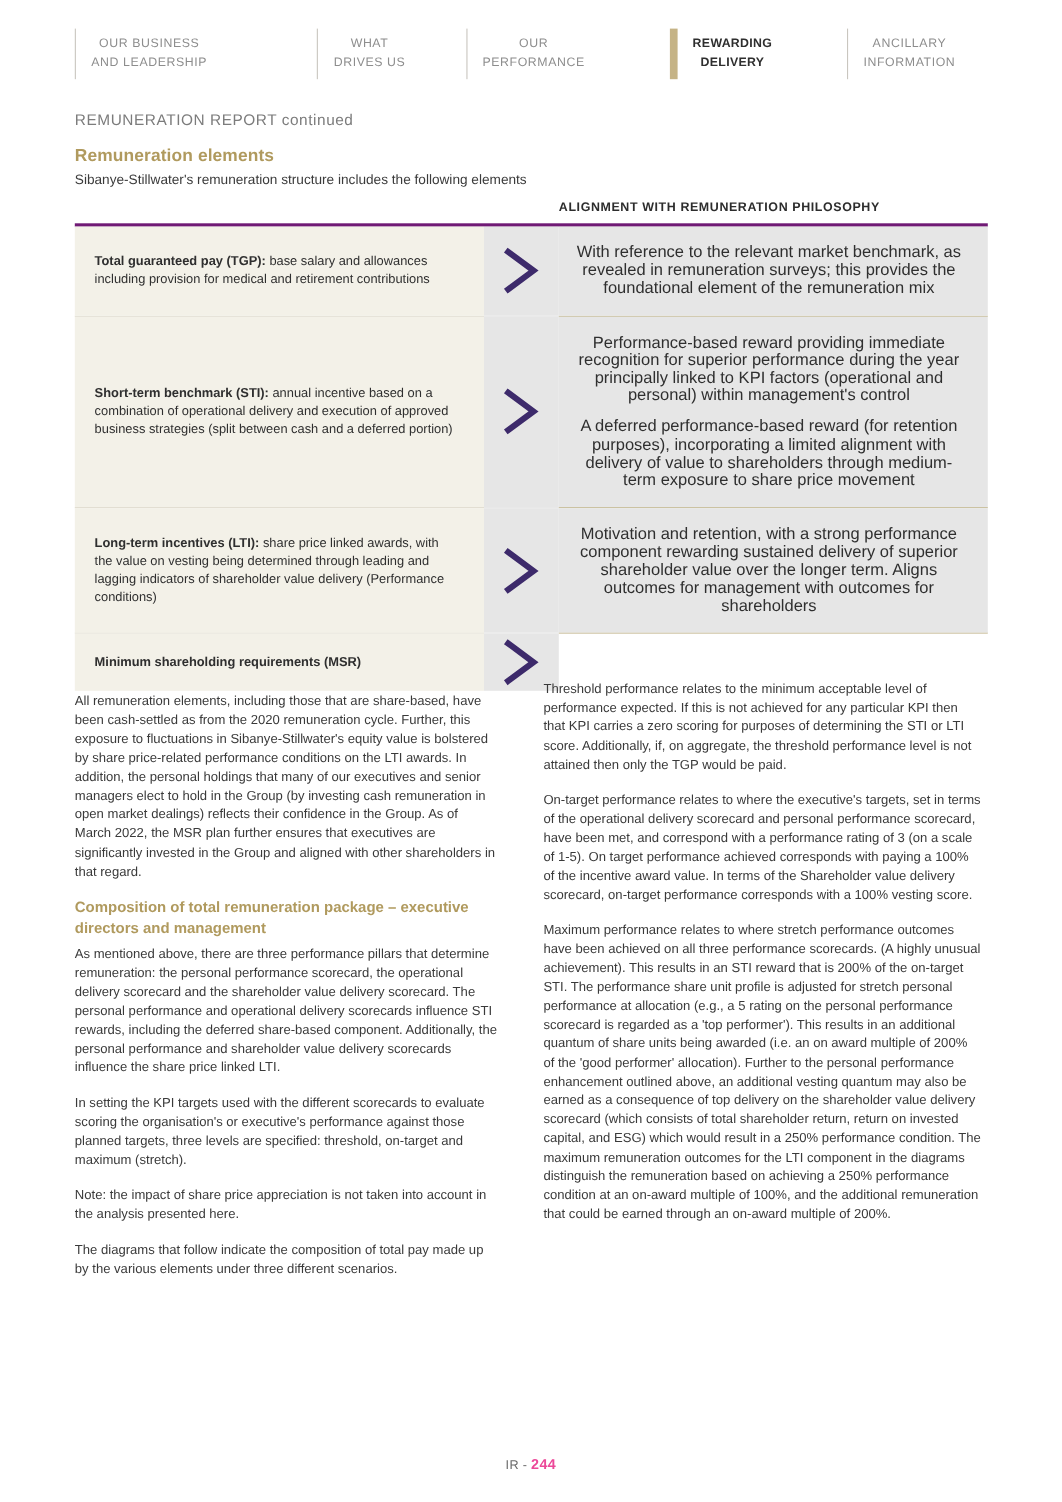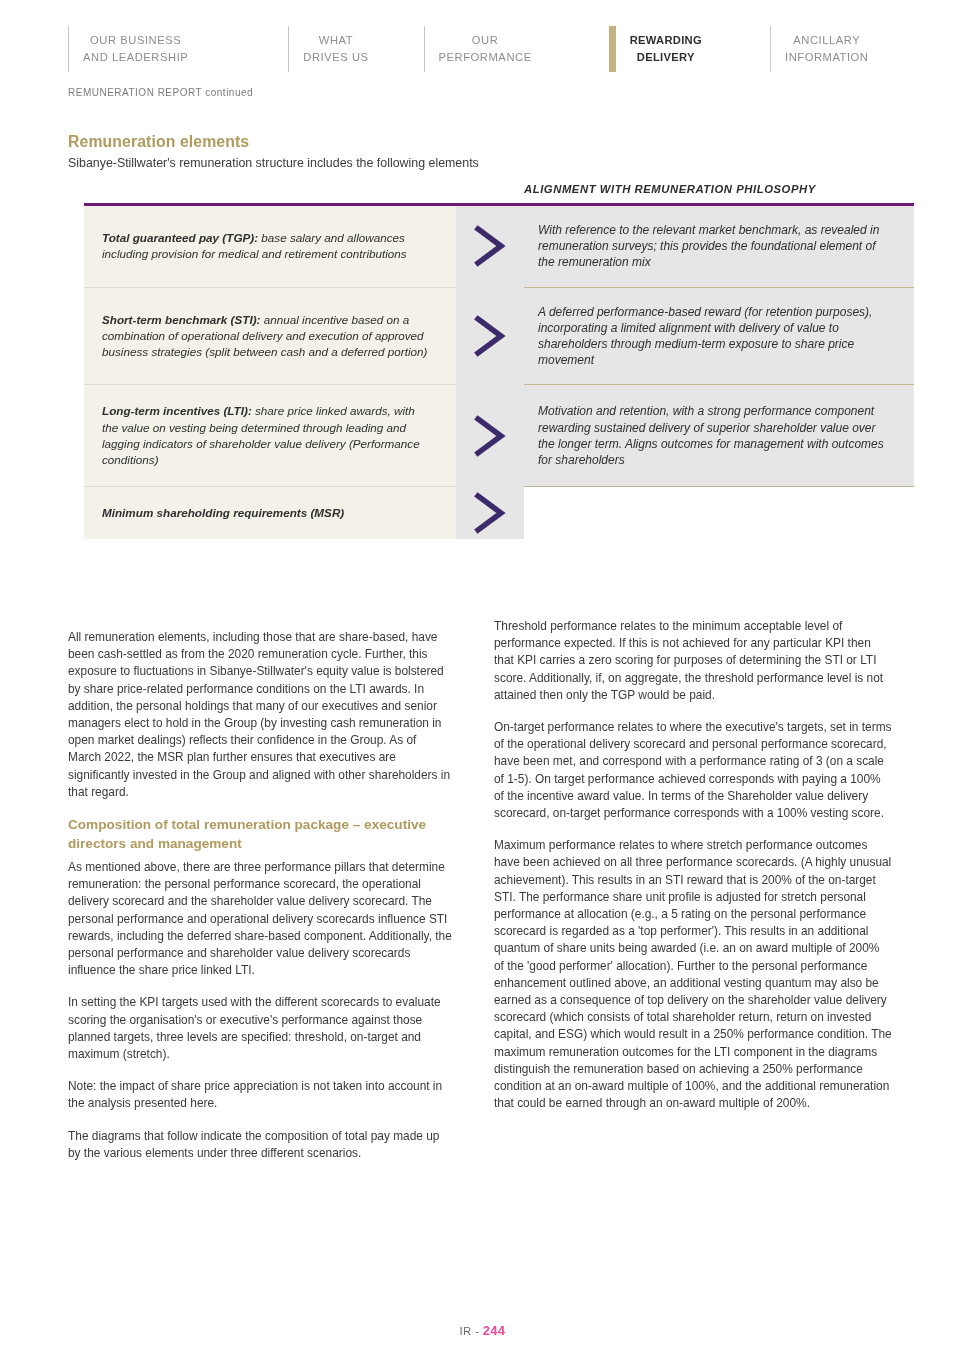--- a/index.html
+++ b/index.html
@@ -57,22 +57,22 @@
     letter-spacing: 0.3px;
   }
   .nav-gap-1 { width: 100px; }
   .nav-gap-2 { width: 55px; }
   .nav-gap-3 { width: 77px; }
   .nav-gap-4 { width: 68px; }
 
   
   .runhead {
     position: absolute;
-    left: 68px; top: 87px;
-    font-size: 10px;
+    left: 68px; top: 101px;
+    font-size: 14px;
     letter-spacing: 0.5px;
     color: #7c7c7c;
   }
 
   
   .section-title {
     position: absolute;
     left: 68px; top: 133px;
     font-size: 15.8px;
     font-weight: bold;
@@ -82,23 +82,22 @@
   .section-sub {
     position: absolute;
     left: 68px; top: 156px;
     font-size: 12.4px;
     color: #3b3b3b;
   }
 
   
   .table-wrap {
     position: absolute;
-    left: 84px; top: 183px;
+    left: 68px; top: 183px;
     width: 878px;
-    font-style: italic;
   }
   .align-head {
     font-size: 11.3px;
     font-weight: bold;
     color: #2d2d2d;
     letter-spacing: 0.55px;
     margin-left: 440px;
     margin-bottom: 8px;
   }
   .grid {
@@ -132,23 +131,24 @@
     flex-direction: column;
     justify-content: center;
   }
   .el-text {
     font-size: 11.7px;
     line-height: 16.2px;
     color: #2f2f2f;
   }
   .el-text b { font-weight: bold; }
   .ph-text {
-    font-size: 12px;
+    font-size: 15px;
     line-height: 16.2px;
     color: #2f2f2f;
+    text-align: center;
   }
   .ph-text + .ph-text { margin-top: 12px; }
 
   
   .sep-left {
     height: 1px;
     width: 372px;
     background: #ddd9cb;
   }
   .sep-gap { width: 68px; background:#e6e6e6; height:1px; }
@@ -285,20 +285,21 @@
           <div class="el-text">
             <b>Short-term benchmark (STI):</b><span> annual incentive based on a combination of operational delivery and execution of approved business strategies (split between cash and a deferred portion)</span>
           </div>
         </div>
         <div class="cell-arrow">
           <svg class="chev" width="42" height="46" viewBox="0 0 42 46">
             <polyline points="9,6 32,23 9,40" fill="none" stroke="#3d2a6b" stroke-width="5.5" stroke-linecap="square" stroke-linejoin="miter"></polyline>
           </svg>
         </div>
         <div class="cell-right">
+          <div class="ph-text">Performance-based reward providing immediate recognition for superior performance during the year principally linked to KPI factors (operational and personal) within management's control</div>
           <div class="ph-text">A deferred performance-based reward (for retention purposes), incorporating a limited alignment with delivery of value to shareholders through medium-term exposure to share price movement</div>
         </div>
       </div>
       <div class="row-sep">
         <div class="sep-left"></div>
         <div class="sep-gap"></div>
         <div class="sep-right"></div>
       </div>
 
       <div class="grid-row">

